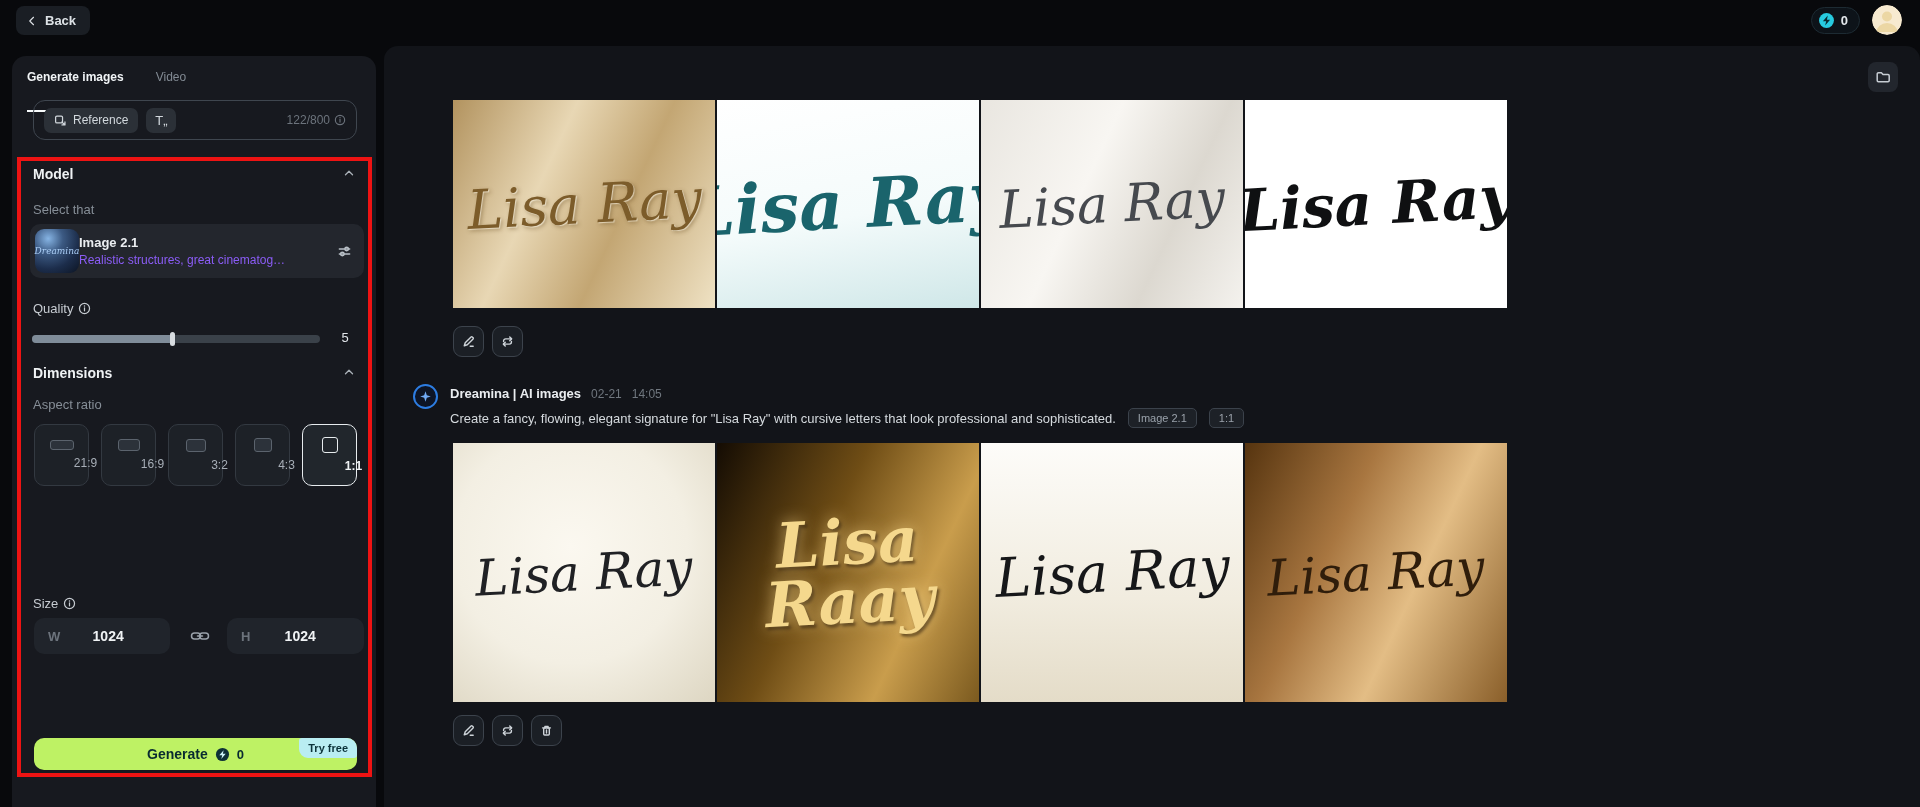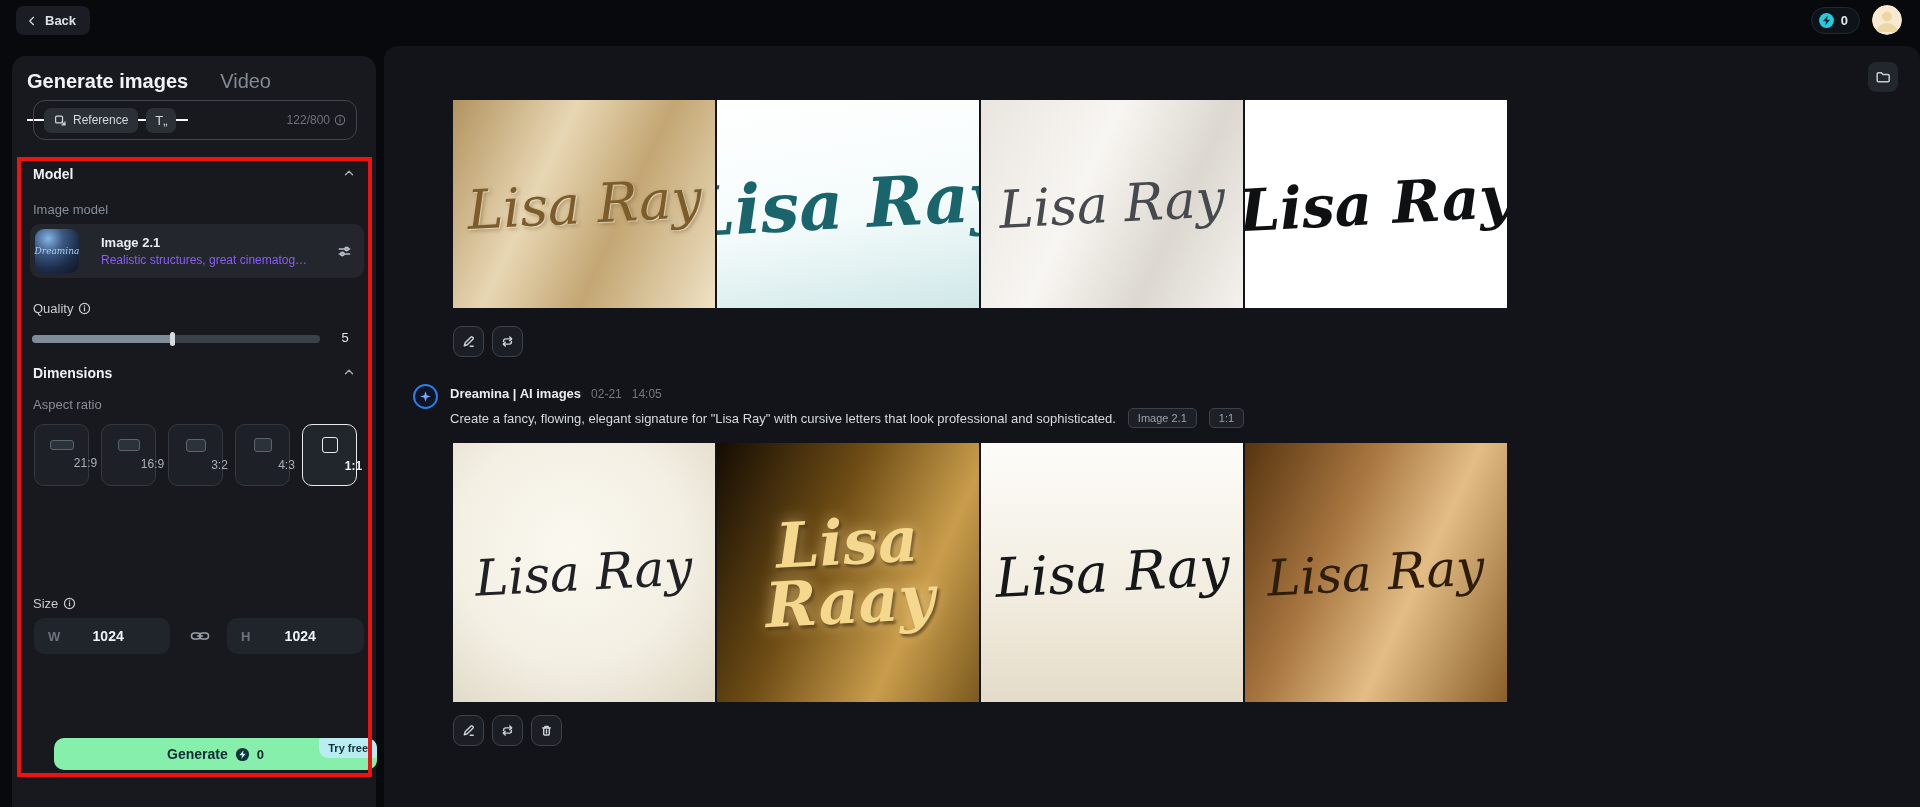--- a/index.html
+++ b/index.html
@@ -28,21 +28,21 @@
     font-size:13px; font-weight:bold; color:#e3e8ec; cursor:pointer;
   }
   .user-avatar { width:30px; height:30px; border-radius:50%; overflow:hidden; cursor:pointer; }
 
   
   .sidebar {
     position:absolute; left:12px; top:56px; width:364px; height:751px;
     background:#17191f; border-radius:14px 14px 0 0;
   }
   .tabs { position:absolute; left:15px; top:14px; display:flex; gap:32px; }
-  .tab { font-size:20px; color:#828a93; cursor:pointer; padding-bottom:26px; }
+  .tab { font-size:12px; color:#828a93; cursor:pointer; padding-bottom:26px; }
   .tab.active { color:#f1f4f6; font-weight:bold; border-bottom:2.5px solid #f7fafb; }
 
   .prompt-box {
     position:absolute; left:21px; top:44px; width:324px; height:40px;
     border:1px solid #3f464f; border-radius:12px;
     display:flex; align-items:center; padding:0 10px; gap:8px;
   }
   .ref-btn {
     height:25px; display:flex; align-items:center; gap:6px; padding:0 10px;
     background:#2b3037; border:none; border-radius:7px; color:#d2d8dd; font-size:12px; cursor:pointer;
@@ -57,21 +57,21 @@
     position:absolute; left:5px; top:101px; width:355px; height:620px;
     border:4px solid #ee1313; pointer-events:none; z-index:5;
   }
 
   .sec-header { position:absolute; left:21px; font-size:14px; font-weight:bold; color:#eff2f4; }
   .sec-chevron { position:absolute; right:20px; color:#aab1b8; cursor:pointer; }
   .sub-label { position:absolute; left:21px; font-size:13px; color:#868e97; display:flex; align-items:center; gap:5px; }
 
   .model-card {
     position:absolute; left:18px; top:168px; width:334px; height:54px;
-    background:#23262d; border-radius:10px; display:flex; align-items:center; padding:0 12px 0 5px; gap:22px; cursor:pointer;
+    background:#23262d; border-radius:10px; display:flex; align-items:center; padding:0 12px 0 5px; gap:0; cursor:pointer;
   }
   .model-thumb {
     width:44px; height:44px; border-radius:9px; flex:0 0 auto;
     background:radial-gradient(circle at 30% 22%, #86b4e4 0%, #3c5a83 32%, #1c2d4b 66%, #0d1524 100%);
     display:flex; align-items:center; justify-content:center;
     color:#a9ccf4; font-size:9px; font-style:italic; font-family:"DejaVu Serif", serif;
   }
   .model-texts { flex:1; min-width:0; }
   .model-name { font-size:13px; font-weight:bold; color:#eaedf0; }
   .model-desc { font-size:12px; color:#8b5cf6; margin-top:3px; white-space:nowrap; overflow:hidden; }
@@ -98,22 +98,22 @@
   .size-field {
     position:absolute; top:562px; height:36px; background:#20242b; border-radius:10px;
     display:flex; align-items:center; padding:0 14px; cursor:text;
   }
   .size-field .fld-label { font-size:13px; font-weight:bold; color:#6c737c; }
   .size-field .fld-value { flex:1; text-align:center; font-size:14px; font-weight:bold; color:#f0f3f5; }
   .link-icon { position:absolute; left:178px; top:570px; color:#9aa1aa; cursor:pointer; }
 
   .generate-btn {
     position:absolute; left:22px; top:682px; width:323px; height:32px;
-    background:#86efac; border:none; border-radius:10px; cursor:pointer;
-    display:flex; align-items:center; justify-content:center; gap:7px;margin-left:20px;
+    background:#bef264; border:none; border-radius:10px; cursor:pointer;
+    display:flex; align-items:center; justify-content:center; gap:7px;
   }
   .generate-btn .glabel { font-size:14px; font-weight:bold; color:#082a30; }
   .generate-btn .gcred { font-size:13px; font-weight:bold; color:#082a30; }
   .try-free {
     position:absolute; right:0; top:0; height:20px; padding:0 9px;
     background:#b9edf2; color:#0c333a; font-size:11px; font-weight:bold;
     border-radius:3px 10px 3px 9px; display:flex; align-items:center; cursor:pointer;
   }
 
   
@@ -225,21 +225,21 @@
   </div>
 
   <div class="red-box"></div>
 
   <div class="sec-header" style="top:110px;">Model</div>
   <div class="sec-chevron" style="top:110px;">
     <svg width="14" height="14" viewBox="0 0 16 16">
         <path class="stroke" d="M4 10 L8 6 L12 10"></path>
       </svg>
   </div>
-  <div class="sub-label" style="top:146px;">Image model</div>
+  <div class="sub-label" style="top:146px;">Select that</div>
 
   <div class="model-card">
     <div class="model-thumb">
       <span>Dreamina</span>
     </div>
     <div class="model-texts">
       <div class="model-name">Image 2.1</div>
       <div class="model-desc">Realistic structures, great cinematog…</div>
     </div>
     <div class="model-settings">

